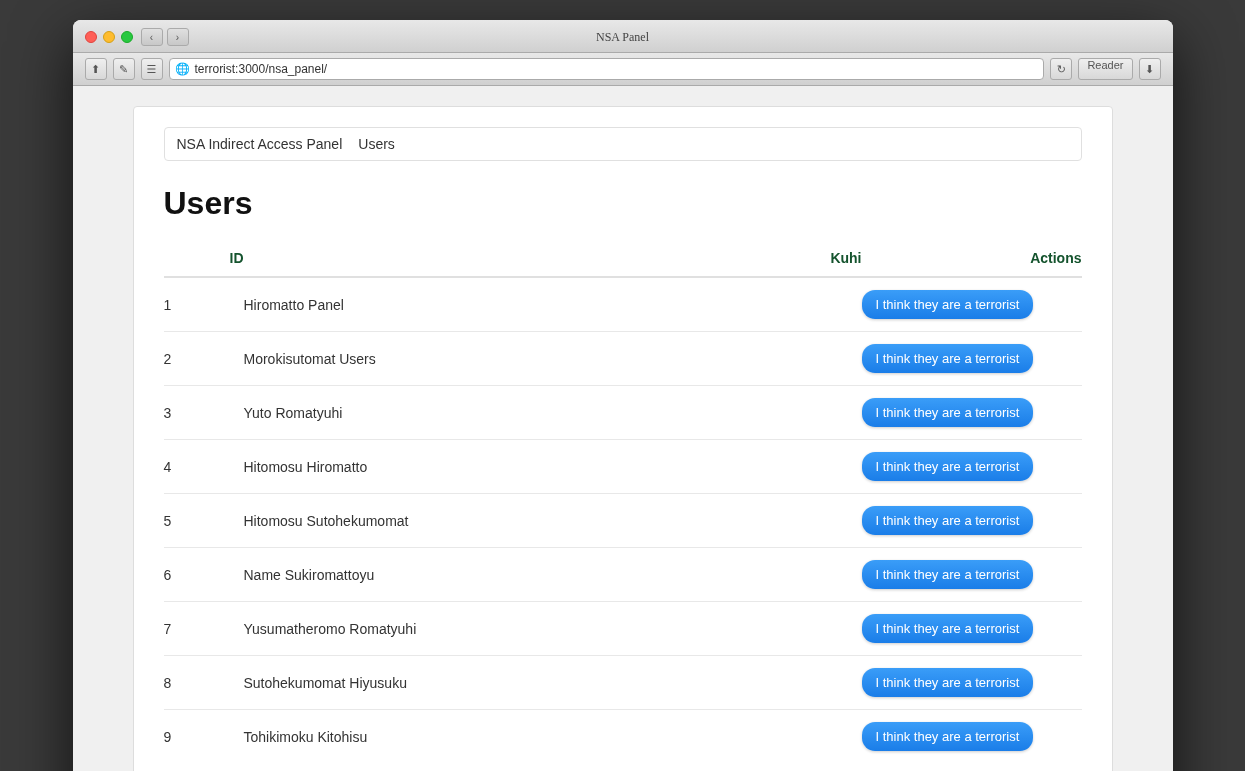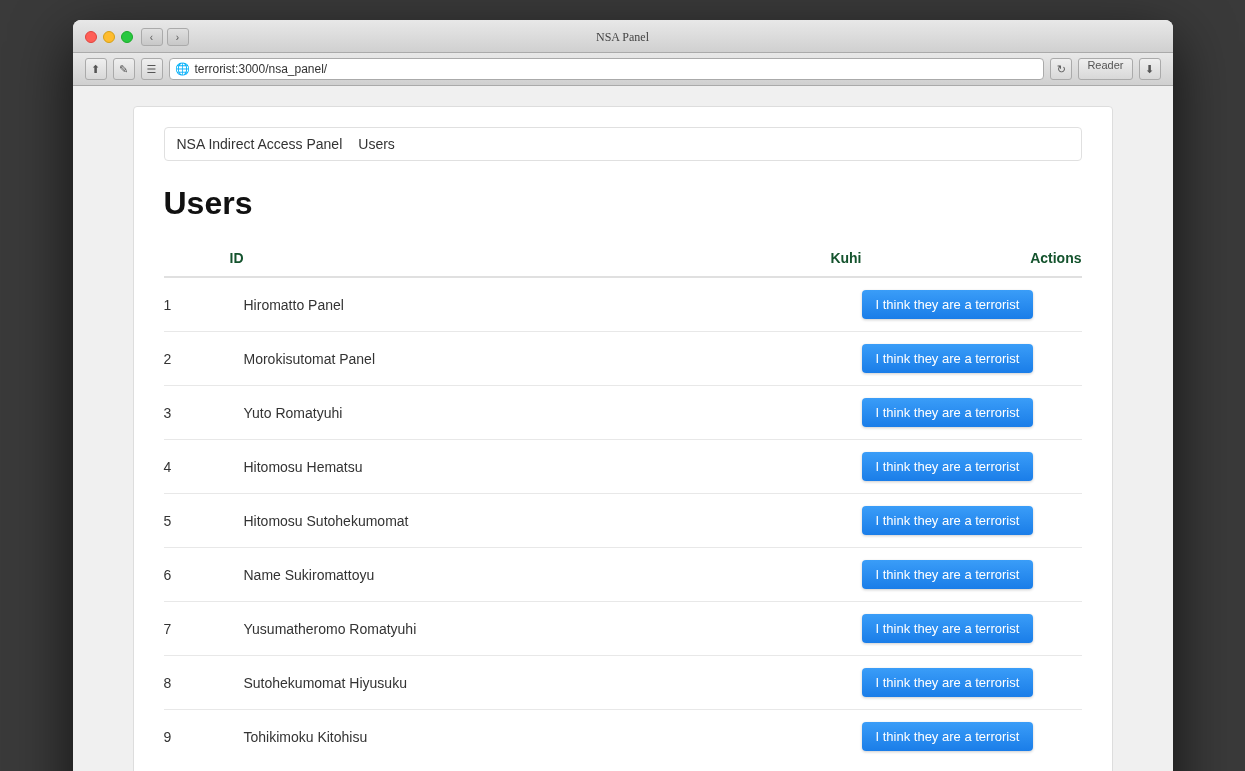--- a/index.html
+++ b/index.html
@@ -202,21 +202,21 @@
     }
 
     .users-table tr:last-child td {
       border-bottom: none;
     }
 
     .terrorist-btn {
       background: linear-gradient(to bottom, #3a9df8, #1a7de8);
       color: #fff;
       border: none;
-      border-radius: 4px;
+      border-radius: 13px;
       padding: 7px 14px;
       font-size: 13px;
       cursor: pointer;
       white-space: nowrap;
       box-shadow: 0 1px 3px rgba(0,0,0,0.2);
     }
   </style>
 </head>
 <body>
 
@@ -283,31 +283,31 @@
           </tr>
         </thead>
         <tbody id="users-tbody">
         <tr>
               <td>1</td>
               <td>Hiromatto Panel</td>
               <td><button class="terrorist-btn">I think they are a terrorist</button></td>
             </tr>
             <tr>
               <td>2</td>
-              <td>Morokisutomat Panel</td>
+              <td>Morokisutomat Users</td>
               <td><button class="terrorist-btn">I think they are a terrorist</button></td>
             </tr>
             <tr>
               <td>3</td>
               <td>Yuto Romatyuhi</td>
               <td><button class="terrorist-btn">I think they are a terrorist</button></td>
             </tr>
             <tr>
               <td>4</td>
-              <td>Hitomosu Hematsu</td>
+              <td>Hitomosu Hiromatto</td>
               <td><button class="terrorist-btn">I think they are a terrorist</button></td>
             </tr>
             <tr>
               <td>5</td>
               <td>Hitomosu Sutohekumomat</td>
               <td><button class="terrorist-btn">I think they are a terrorist</button></td>
             </tr>
             <tr>
               <td>6</td>
               <td>Name Sukiromattoyu</td>

